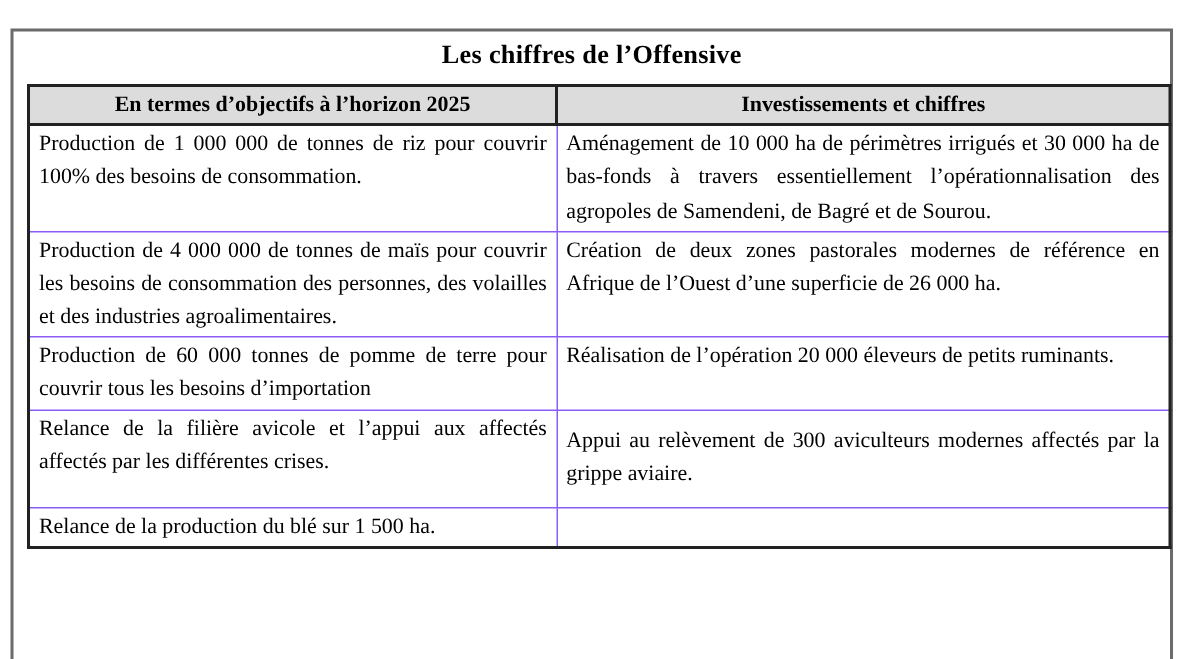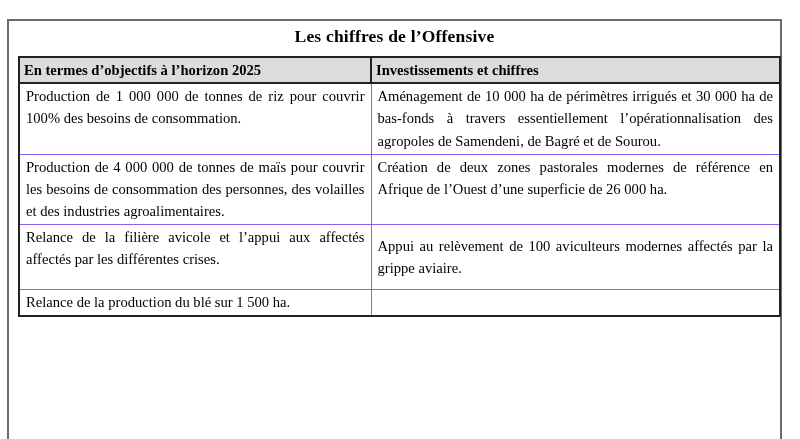--- a/index.html
+++ b/index.html
@@ -42,21 +42,21 @@
     font-size: 14.6px;
     line-height: 1.52;
     vertical-align: top;
     text-align: justify;
     overflow: hidden;
     box-sizing: border-box;
   }
   th {
     border: 2px solid #222222;
     background: #dcdcdc;
-    text-align: left;
+    text-align: center;
     font-size: 14.6px;
     font-weight: bold;
     padding: 1px 4px;
     vertical-align: middle;
   }
   table.offensive-table { border: 2px solid #222222; }
   tr.h-head { height: 22px; }
   tr.h-r1 { height: 69px; }
   tr.h-r2 { height: 67px; }
   tr.h-r3 { height: 45px; }
@@ -85,23 +85,27 @@
     </thead>
     <tbody>
       <tr class="h-r1">
         <td>Production de 1 000 000 de tonnes de riz pour couvrir 100% des besoins de consommation.</td>
         <td>Aménagement de 10 000 ha de périmètres irrigués et 30 000 ha de bas-fonds à travers essentiellement l’opérationnalisation des agropoles de Samendeni, de Bagré et de Sourou.</td>
       </tr>
       <tr class="h-r2">
         <td>Production de 4 000 000 de tonnes de maïs pour couvrir les besoins de consommation des personnes, des volailles et des industries agroalimentaires.</td>
         <td>Création de deux zones pastorales modernes de référence en Afrique de l’Ouest d’une superficie de 26 000 ha.</td>
       </tr>
+      <tr class="h-r3">
+        <td>Production de 60 000 tonnes de pomme de terre pour couvrir tous les besoins d’importation</td>
+        <td>Réalisation de l’opération 20 000 éleveurs de petits ruminants.</td>
+      </tr>
       <tr class="h-r5">
         <td>Relance de la filière avicole et l’appui aux affectés affectés par les différentes crises.</td>
-        <td class="v-mid">Appui au relèvement de 100 aviculteurs modernes affectés par la grippe aviaire.</td>
+        <td class="v-mid">Appui au relèvement de 300 aviculteurs modernes affectés par la grippe aviaire.</td>
       </tr>
       <tr class="h-r7">
         <td>Relance de la production du blé sur 1 500 ha.</td>
         <td></td>
       </tr>
     </tbody>
   </table>
 </div>
 
 </body></html>

